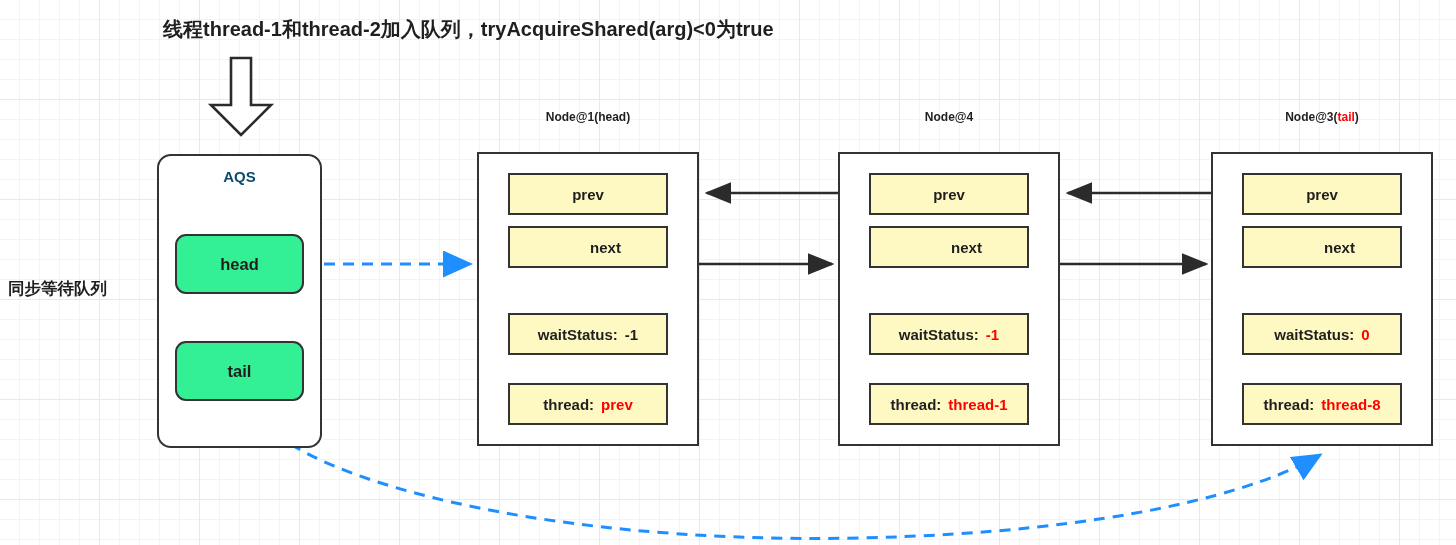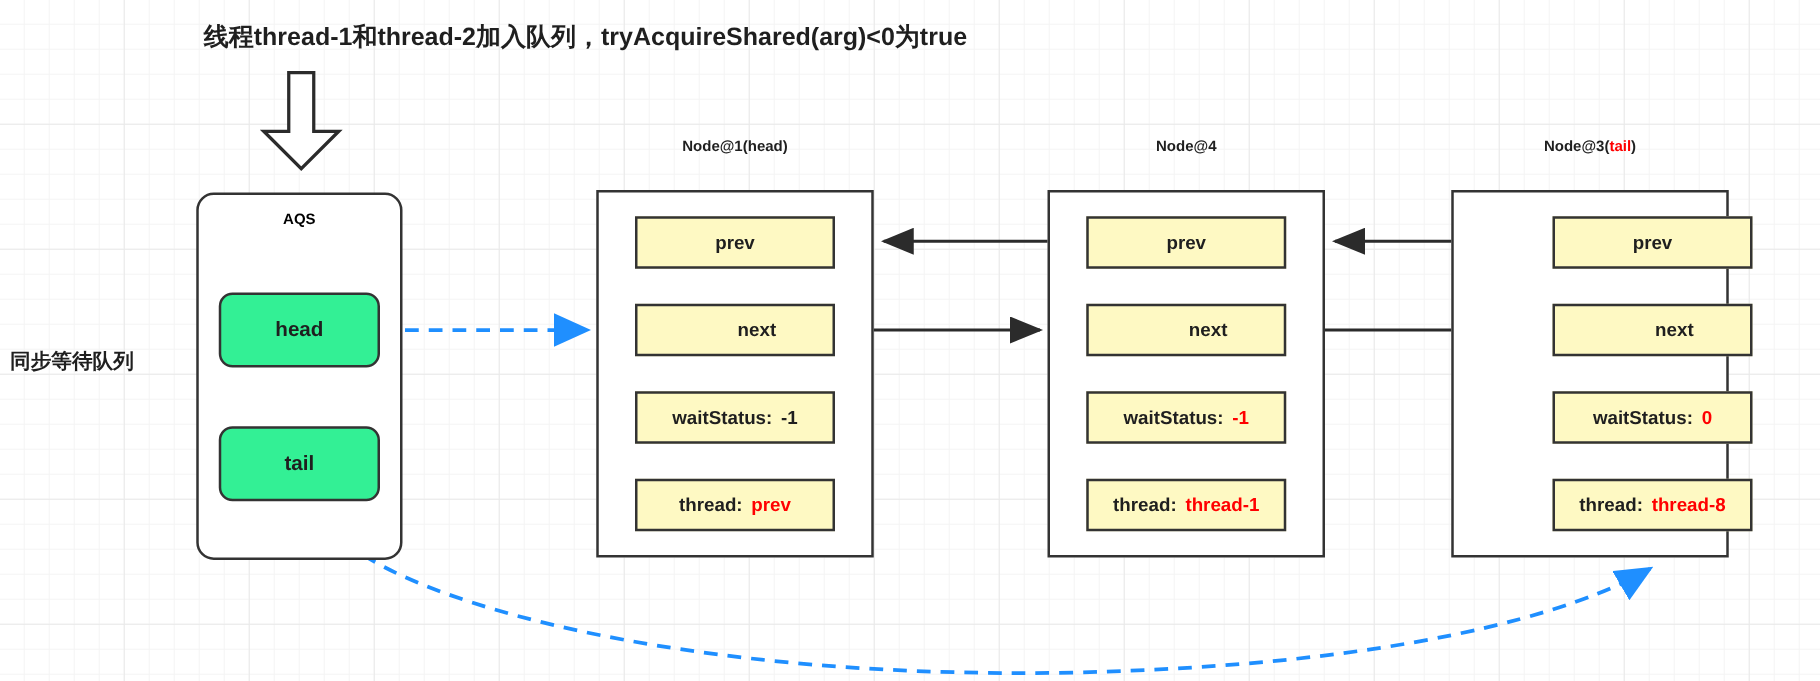--- a/index.html
+++ b/index.html
@@ -38,21 +38,21 @@
   }
 
   
   #aqs-box{
     left:157px;top:154px;width:165px;height:294px;
     border:2.5px solid #333333;border-radius:14px;background:#ffffff;
     box-sizing:border-box;
   }
   #aqs-title{
     left:157px;top:168px;width:165px;
-    text-align:center;font-size:12px;font-weight:bold;color:#000000;
+    text-align:center;font-size:15px;font-weight:bold;color:#0c4a6e;
   }
   .aqs-field{
     left:175px;width:129px;height:60px;
     background:#33F095;border:2.5px solid #333333;border-radius:11px;
     box-sizing:border-box;
     display:flex;align-items:center;justify-content:center;
     font-size:16.5px;font-weight:bold;color:#1f1f1f;
   }
   #aqs-head{top:234px;}
   #aqs-tail{top:341px;}
@@ -70,28 +70,28 @@
   .node-field{
     width:160px;height:42px;
     border:2.5px solid #333333;background:#fef9c3;box-sizing:border-box;
     display:flex;align-items:center;justify-content:center;
     font-size:15px;font-weight:bold;color:#1f1f1f;white-space:nowrap;
   }
   .node-field .val{margin-left:7px;}
   .val.red{color:#ff0000;}
   .val.black{color:#1f1f1f;}
   .r0{top:173px;}
-  .r1{top:243px;padding-left:35px;}
+  .r1{top:226px;padding-left:35px;}
   .r2{top:313px;}
   .r3{top:383px;}
 
   
   .c1{left:477px;}  .c1f{left:508px;}
   .c2{left:838px;}  .c2f{left:869px;}
-  .c3{left:1161px;} .c3f{left:1242px;}
+  .c3{left:1211px;} .c3f{left:1242px;}
 </style>
 </head>
 <body>
 
 <div id="grid"></div>
 
 <svg id="svg-layer" viewBox="0 0 1456 545" xmlns="http://www.w3.org/2000/svg">
   <defs>
     <marker id="ah-black" markerWidth="11" markerHeight="9" refX="10" refY="4.5" orient="auto">
       <path d="M0,0 L11,4.5 L0,9 z" fill="#2b2b2b"></path>

